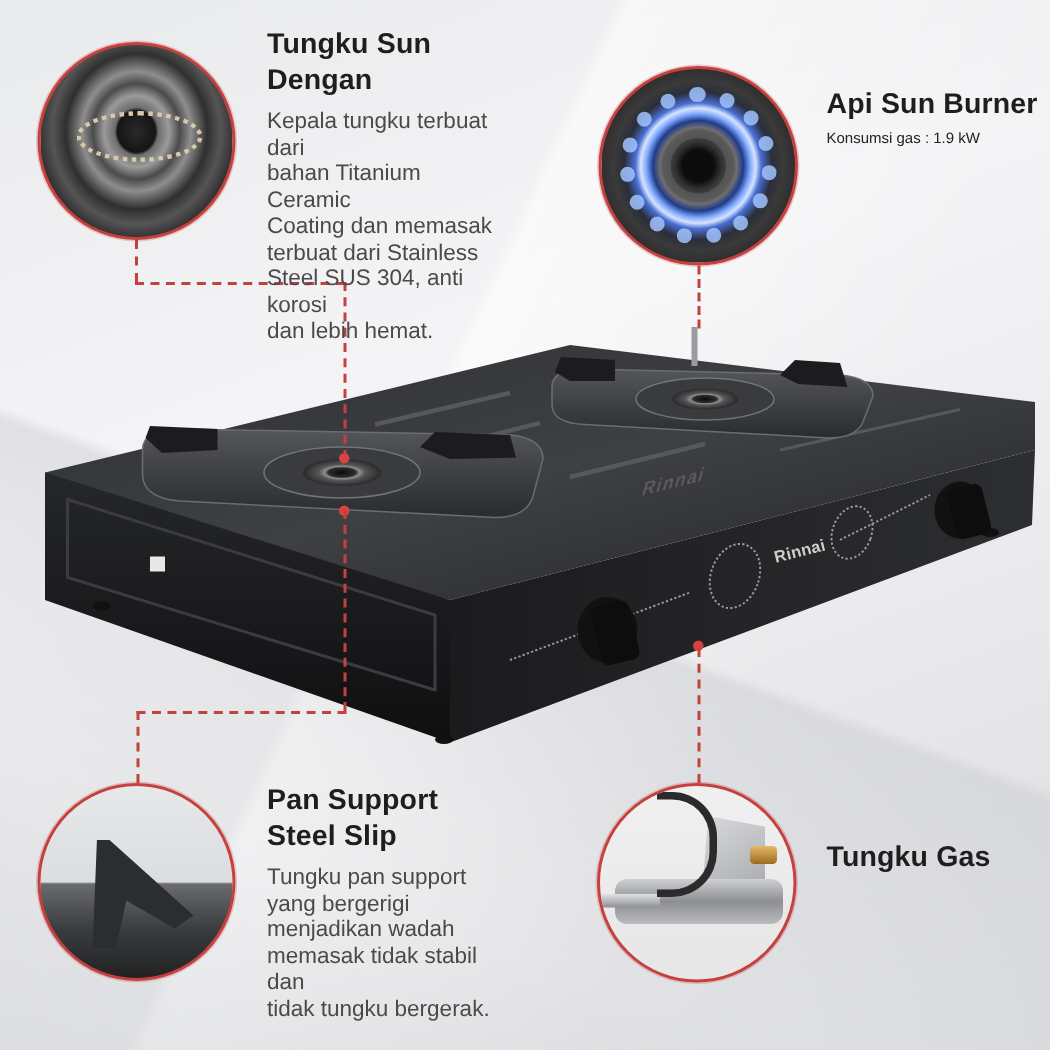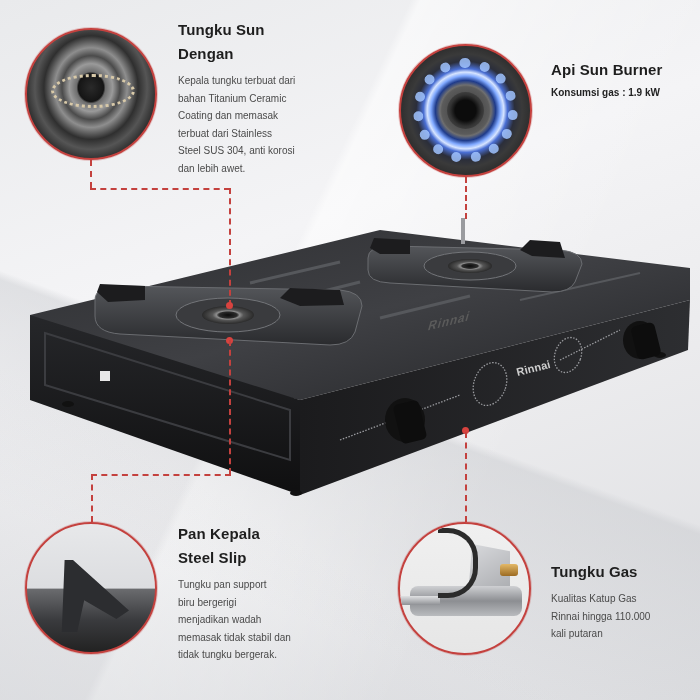--- a/index.html
+++ b/index.html
@@ -12,23 +12,23 @@
   .bg-shard { position: absolute; pointer-events: none; }
   .shard1 { left: 0; top: 0; width: 700px; height: 700px;
     background: linear-gradient(115deg, rgba(255,255,255,0) 40%, rgba(255,255,255,0.55) 41%, rgba(255,255,255,0) 70%); }
   .shard2 { left: 0; top: 0; width: 700px; height: 700px;
     background: linear-gradient(200deg, rgba(200,202,206,0) 55%, rgba(200,202,206,0.45) 56%, rgba(200,202,206,0) 80%); }
   .shard3 { left: 0; top: 0; width: 700px; height: 700px;
     background: linear-gradient(30deg, rgba(210,212,216,0.5) 0%, rgba(210,212,216,0) 30%); }
 
   
   .callout { position: absolute; color: #1e1e1e; }
-  .callout h2 { font-size: 15px; font-weight: 700; line-height: 24px; letter-spacing: 0.1px; }
-  .callout p { font-size: 10px; line-height: 17.5px; color: #4a4a4a; margin-top: 6px; }
-  .callout .spec { font-size: 10px; font-weight: 700; color: #222; margin-top: 5px; }
+  .callout h2 { font-size: 19px; font-weight: 700; line-height: 24px; letter-spacing: 0.1px; }
+  .callout p { font-size: 15px; line-height: 17.5px; color: #4a4a4a; margin-top: 6px; }
+  .callout .spec { font-size: 10px; font-weight: 400; color: #222; margin-top: 5px; }
   .c-tungku { left: 178px; top: 18px; width: 160px; }
   .c-api { left: 551px; top: 40px; width: 148px; margin-top: 18px; }
   .c-pan { left: 178px; top: 522px; width: 150px; }
   .c-katup { left: 551px; top: 560px; width: 148px; }
 
   
   .circle { position: absolute; border-radius: 50%; border: 2px solid #c4413e; overflow: hidden;
     box-shadow: 0 0 0 1px rgba(196,65,62,0.25); }
   .circ-burner { left: 25px; top: 28px; width: 132px; height: 132px;
     background: radial-gradient(ellipse at 50% 45%, #2a2a2a 0%, #151515 14%, #6d6d6d 16%, #9a9a9a 24%, #4b4b4b 32%, #8e8e8e 40%, #2f2f2f 52%, #555 62%, #1c1c1c 78%); }
@@ -202,43 +202,38 @@
   <h2>
     <span>Tungku Sun</span><br>
     <span>Dengan</span>
   </h2>
   <p>
     <span>Kepala tungku terbuat dari</span><br>
     <span>bahan Titanium Ceramic</span><br>
     <span>Coating dan memasak</span><br>
     <span>terbuat dari Stainless</span><br>
     <span>Steel SUS 304, anti korosi</span><br>
-    <span>dan lebih awet.</span>
+    <span>dan lebih hemat.</span>
   </p>
 </div>
 
 <div class="callout c-api">
   <h2>Api Sun Burner</h2>
   <div class="spec">Konsumsi gas : 1.9 kW</div>
 </div>
 
 <div class="callout c-pan">
   <h2>
-    <span>Pan Kepala</span><br>
+    <span>Pan Support</span><br>
     <span>Steel Slip</span>
   </h2>
   <p>
     <span>Tungku pan support</span><br>
-    <span>biru bergerigi</span><br>
+    <span>yang bergerigi</span><br>
     <span>menjadikan wadah</span><br>
     <span>memasak tidak stabil dan</span><br>
     <span>tidak tungku bergerak.</span>
   </p>
 </div>
 
 <div class="callout c-katup">
   <h2>Tungku Gas</h2>
-  <p>
-    <span>Kualitas Katup Gas</span><br>
-    <span>Rinnai hingga 110.000</span><br>
-    <span>kali putaran</span>
-  </p>
 </div>
 
 </body></html>

